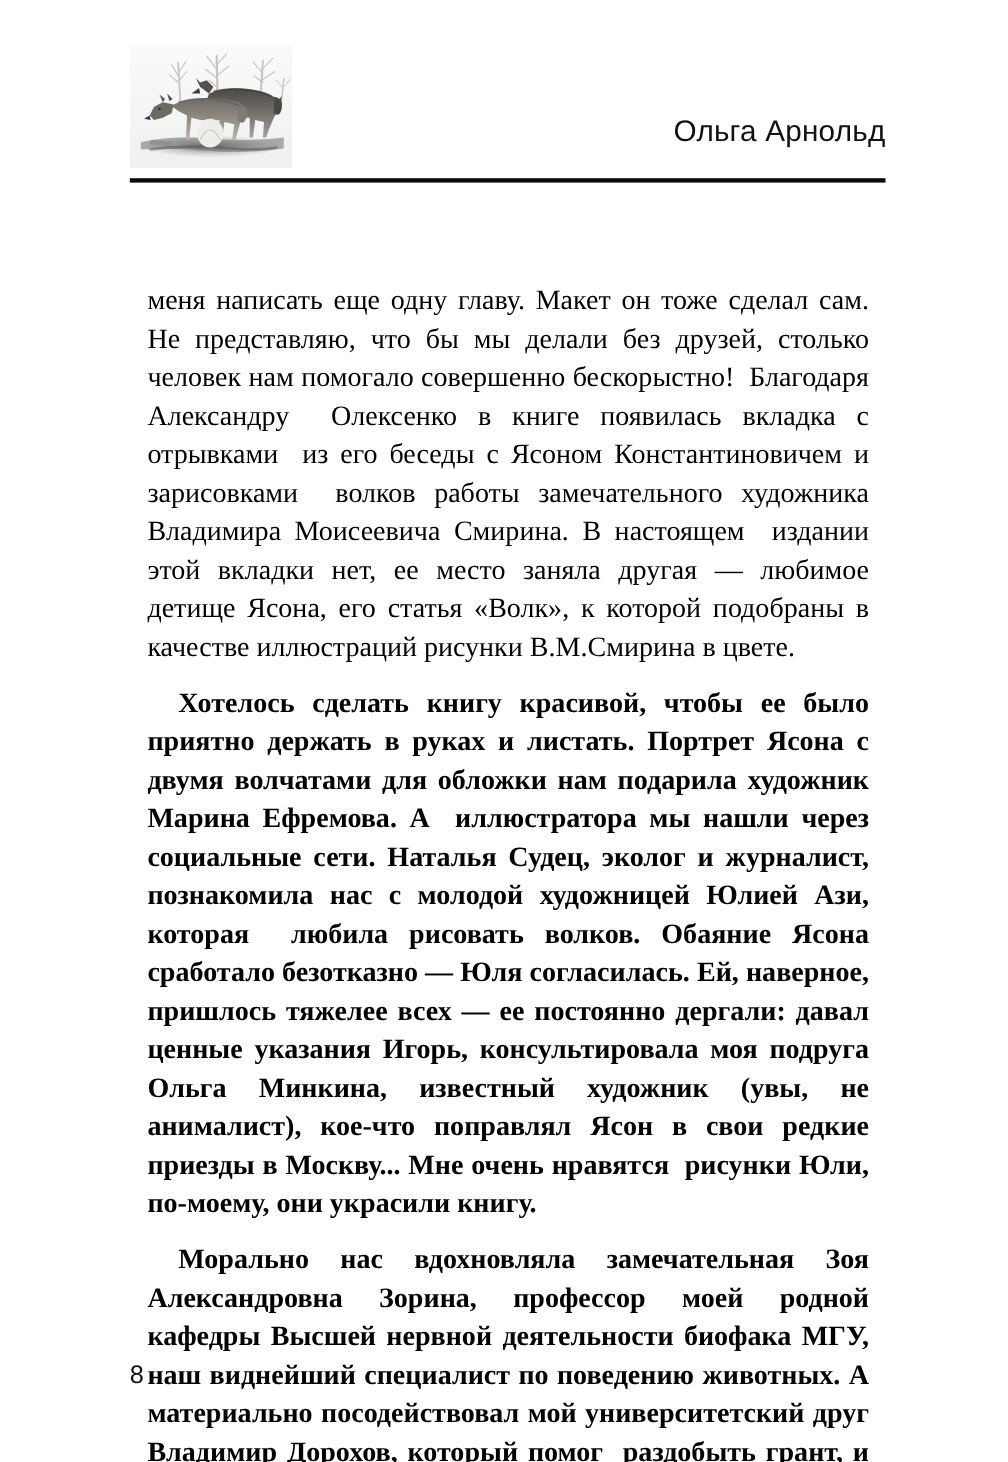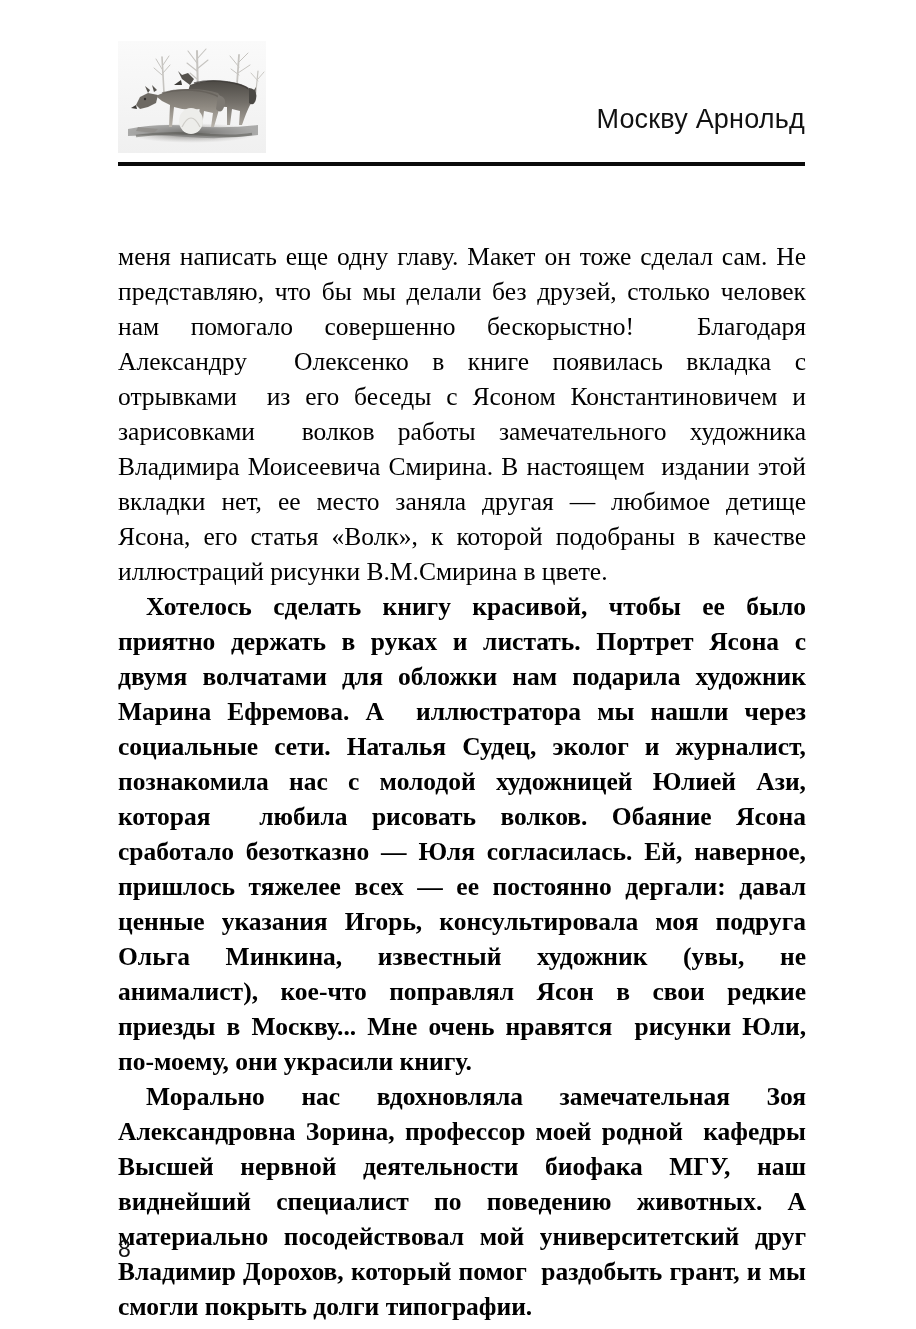--- a/index.html
+++ b/index.html
@@ -72,21 +72,21 @@
     font-family: "Liberation Serif", "DejaVu Serif", serif;
     font-size: 25.5px;
     line-height: 35px;
     color: #000000;
     text-align: justify;
     text-justify: inter-word;
     -webkit-hyphens: none;
     hyphens: none;
   }
   .body-text p {
-    margin: 0;
+    margin: 16px;
     text-indent: 0;
     white-space: pre-wrap;
   }
   .body-text p.indented {
     text-indent: 28px;
     font-weight: bold;
   }
 
   
   .folio {
@@ -169,21 +169,21 @@
           <path d="M44 52 Q62 47 82 50 Q94 52 101 56" stroke="#5f5b55" stroke-width="1.5" fill="none" opacity="0.65"></path>
           <path d="M100 54 Q110 56 106 66 Q103 74 98 68" fill="#7e7a74"></path>
         </g>
 
         <ellipse cx="73" cy="80" rx="12" ry="13" fill="#ededea"></ellipse>
         <path d="M64 86 Q73 68 82 86" stroke="#cfcdc8" stroke-width="1.2" fill="none"></path>
         <path d="M20 86 L40 88 L36 92 L18 90 Z" fill="#8e8c88" opacity="0.8"></path>
       </svg>
     </div>
 
-    <div class="head-author">Москву Арнольд</div>
+    <div class="head-author">Ольга Арнольд</div>
 
     <div class="head-rule"></div>
   </div>
 
   <div class="body-text">
     <p>меня написать еще одну главу. Макет он тоже сделал сам. Не представляю, что бы мы делали без друзей, столько человек нам помогало совершенно бескорыстно!  Благодаря Александру  Олексенко в книге появилась вкладка с отрывками  из его беседы с Ясоном Константиновичем и зарисовками  волков работы замечательного художника Владимира Моисеевича Смирина. В настоящем  издании этой вкладки нет, ее место заняла другая — любимое детище Ясона, его статья «Волк», к которой подобраны в качестве иллюстраций рисунки В.М.Смирина в цвете.</p>
     <p class="indented">Хотелось сделать книгу красивой, чтобы ее было приятно держать в руках и листать. Портрет Ясона с двумя волчатами для обложки нам подарила художник Марина Ефремова. А  иллюстратора мы нашли через социальные сети. Наталья Судец, эколог и журналист, познакомила нас с молодой художницей Юлией Ази, которая  любила рисовать волков. Обаяние Ясона сработало безотказно — Юля согласилась. Ей, наверное, пришлось тяжелее всех — ее постоянно дергали: давал ценные указания Игорь, консультировала моя подруга Ольга Минкина, известный художник (увы, не анималист), кое-что поправлял Ясон в свои редкие приезды в Москву... Мне очень нравятся  рисунки Юли, по-моему, они украсили книгу.</p>
     <p class="indented">Морально нас вдохновляла замечательная Зоя Александровна Зорина, профессор моей родной  кафедры Высшей нервной деятельности биофака МГУ, наш виднейший специалист по поведению животных. А материально посодействовал мой университетский друг Владимир Дорохов, который помог  раздобыть грант, и мы смогли покрыть долги типографии.</p>
     <p class="indented">Дружеская эстафета продолжается. Для этого издания портрет Ясона на фронтисписе сделал известный про-</p>
   </div>

